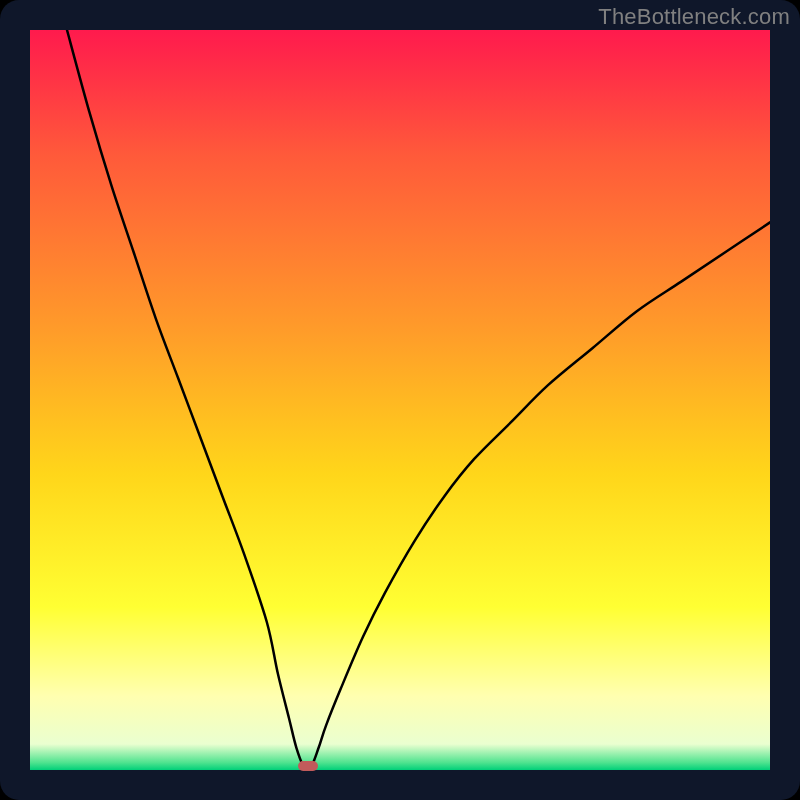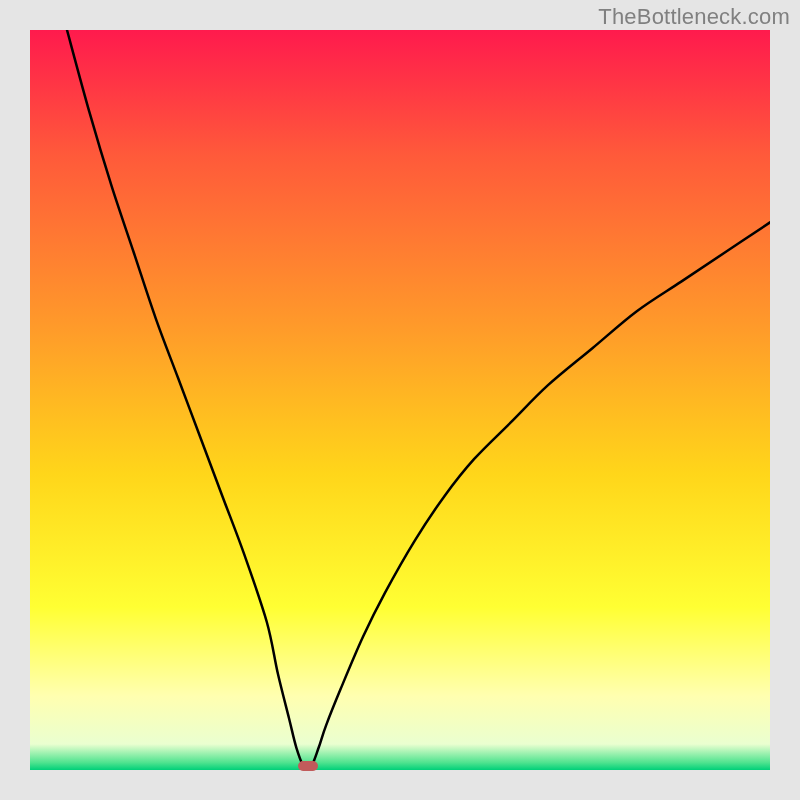--- a/index.html
+++ b/index.html
@@ -8,21 +8,22 @@
     width: 800px;
     height: 800px;
     background: #000;
     font-family: Arial, Helvetica, sans-serif;
     overflow: hidden;
   }
   .frame {
     position: relative;
     width: 800px;
     height: 800px;
-    background: #e5e5e5;
+    background: #0f172a;
+    border-radius: 19px;
   }
   .watermark {
     position: absolute;
     top: 4px;
     right: 10px;
     color: #808080;
     font-size: 22px;
     font-weight: 500;
     letter-spacing: 0.2px;
     z-index: 5;

